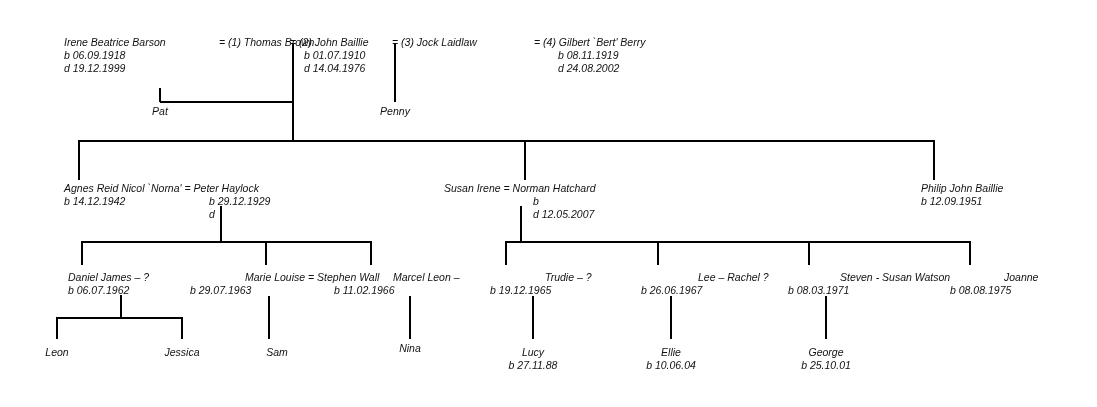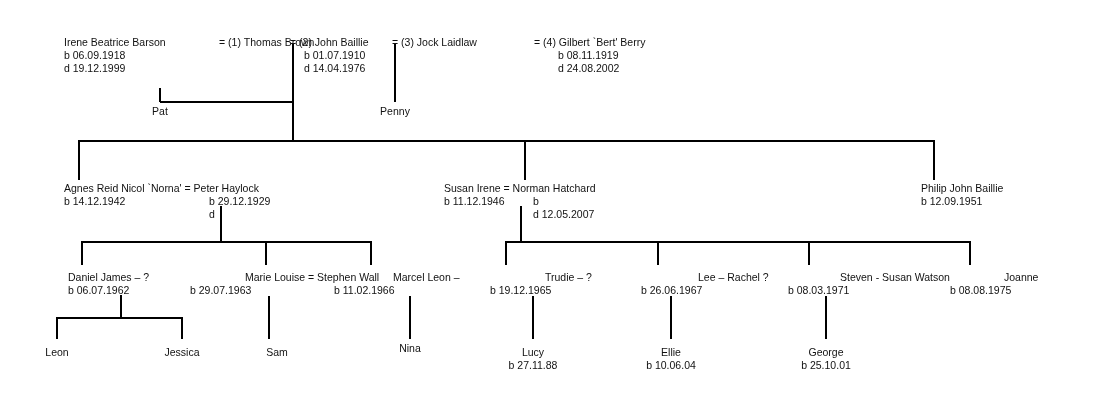--- a/index.html
+++ b/index.html
@@ -14,20 +14,21 @@
     height:407px;
     background:#ffffff;
     overflow:hidden;
   }
   .node{
     position:absolute;
     white-space:nowrap;
     font-size:10.5px;
     line-height:13px;
     color:#111111;
+    font-style:italic;
   }
   .node .nm{display:block;}
   .node .dt{display:block;}
   .ctr{text-align:center;transform:translateX(-50%);}
   .lft{text-align:left;}
   .pairline{white-space:nowrap;}
   .vline{
     position:absolute;
     width:2px;
     background:#000000;
@@ -92,21 +93,20 @@
     <span class="nm pairline"><span>Agnes Reid Nicol `Norna'</span>&nbsp;<span>=</span>&nbsp;<span>Peter Haylock</span></span>
     <span class="dt">b 14.12.1942</span>
   </div>
   <div class="node lft" style="left:209px; top:195px;">
     <span class="dt">b 29.12.1929</span>
     <span class="dt">d</span>
   </div>
 
   <div class="node lft" style="left:444px; top:182px;">
     <span class="nm pairline"><span>Susan Irene</span>&nbsp;<span>=</span>&nbsp;<span>Norman Hatchard</span></span>
-    <span class="dt">b 11.12.1946</span>
   </div>
   <div class="node lft" style="left:533px; top:195px;">
     <span class="dt">b</span>
     <span class="dt">d 12.05.2007</span>
   </div>
 
   <div class="node lft" style="left:893px; top:182px;margin-left:28px;">
     <span class="nm">Philip John Baillie</span>
     <span class="dt">b 12.09.1951</span>
   </div>

